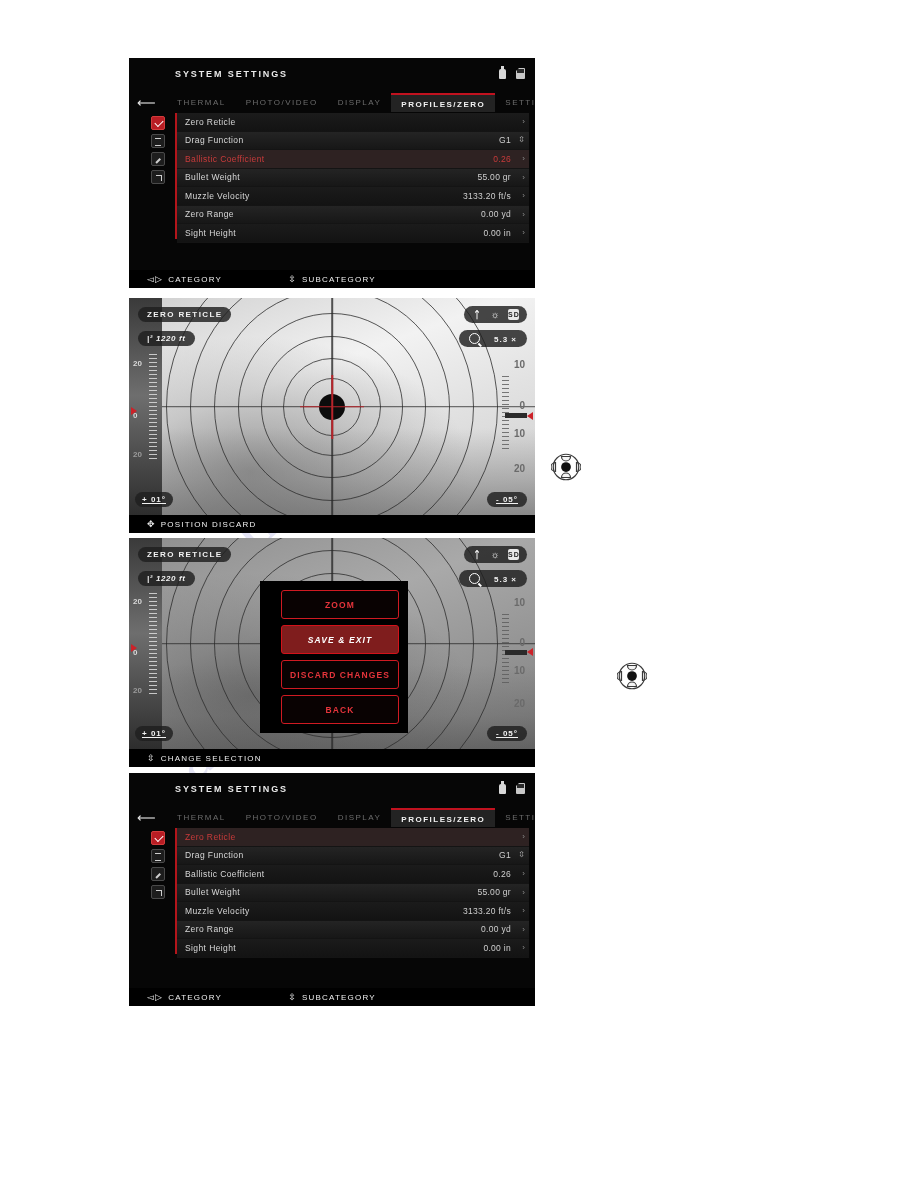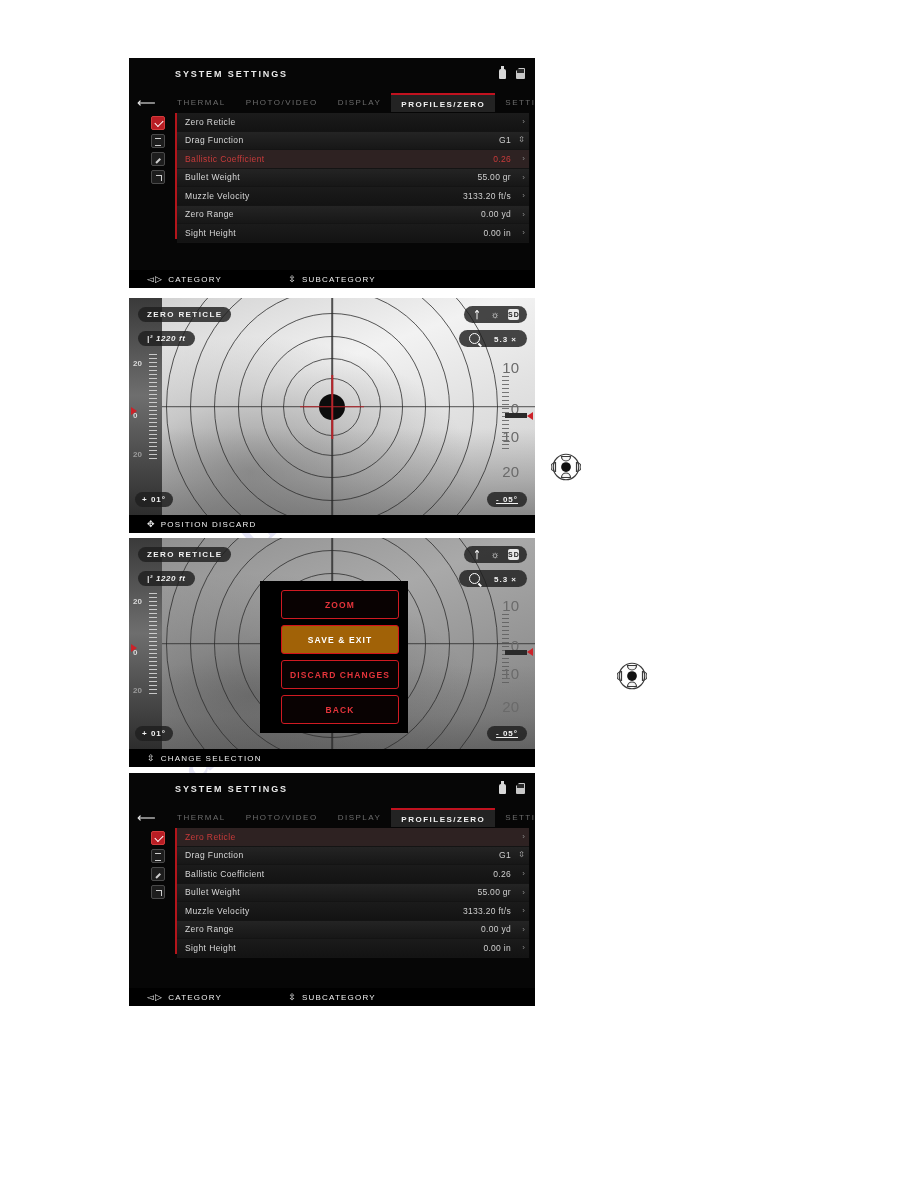--- a/index.html
+++ b/index.html
@@ -91,52 +91,52 @@
       width:26px;height:26px;border-radius:50%;background:#0c0c0c;}
   .cross-v{position:absolute;left:50%;top:50%;transform:translate(-50%,-50%);width:1.5px;height:64px;background:#b8242b;}
   .cross-h{position:absolute;left:50%;top:50%;transform:translate(-50%,-50%);height:1.5px;width:64px;background:#b8242b;}
 
   .pill{position:absolute;background:rgba(30,30,30,.82);color:#f2f2f2;border-radius:9px;
       font-size:8px;letter-spacing:1px;padding:3px 9px;font-weight:bold;white-space:nowrap;}
   .p-title{left:9px;top:9px;letter-spacing:1.4px;}
   .p-dist{left:9px;top:33px;letter-spacing:.6px;font-style:italic;}
   .p-icons{right:8px;top:8px;display:flex;gap:7px;align-items:center;padding:3px 8px;}
   .p-zoom{right:8px;top:32px;display:flex;gap:14px;align-items:flex-end;padding:3px 10px;}
-  .p-incl{left:6px;bottom:8px;padding:3px 7px;}
+  .p-incl{left:6px;bottom:8px;padding:3px 7px;text-decoration:underline;}
   .p-elev{right:8px;bottom:8px;padding:3px 9px;text-decoration:underline;}
 
   .ic-bt,.ic-wifi,.ic-cam{width:11px;height:11px;display:inline-block;color:#fff;font-size:10px;line-height:11px;text-align:center;}
   .ic-cam{background:#e8e8e8;color:#222;border-radius:2px;font-size:7px;font-weight:bold;line-height:11px;}
   .ic-mag{width:9px;height:9px;border:1.5px solid #fff;border-radius:50%;position:relative;display:inline-block;}
   .ic-mag:after{content:"";position:absolute;right:-3px;bottom:-2px;width:4px;height:1.5px;background:#fff;transform:rotate(45deg);}
 
   .leftgutter{position:absolute;left:0;top:0;bottom:0;width:33px;
       background:linear-gradient(180deg,#3a3a3a,#6e6e6e 45%,#4a4a4a 75%,#2d2d2d 100%);}
   .lscale{position:absolute;left:4px;top:28%;color:#d9d9d9;font-size:8px;font-weight:bold;}
   .lscale.b{top:52%;}
   .lscale.c{top:70%;opacity:.55;}
   .ltick{position:absolute;left:20px;top:26%;bottom:26%;width:8px;
       background:repeating-linear-gradient(180deg,#ddd 0 1px,transparent 1px 4px);opacity:.85;}
   .lmark{position:absolute;left:2px;top:52%;width:0;height:0;border-left:6px solid #cc2229;
       border-top:4px solid transparent;border-bottom:4px solid transparent;transform:translateY(-50%);}
 
-  .rscale{position:absolute;right:16px;color:#6a6a6a;font-size:15px;font-weight:normal;}
+  .rscale{position:absolute;right:10px;color:#6a6a6a;font-size:10px;font-weight:bold;}
   .rtickbar{position:absolute;right:26px;top:36%;bottom:30%;width:7px;
       background:repeating-linear-gradient(180deg,rgba(90,90,90,.8) 0 1px,transparent 1px 4px);}
   .rmark{position:absolute;right:8px;width:22px;height:5px;background:#2a2a2a;}
   .rmark:after{content:"";position:absolute;right:-6px;top:-1.5px;width:0;height:0;
       border-right:6px solid #cc2229;border-top:4px solid transparent;border-bottom:4px solid transparent;}
 
   
   .popup{position:absolute;left:131px;top:43px;width:148px;background:#000;padding:9px 9px;box-sizing:border-box;}
   .pbtn{height:27px;margin-bottom:6px;border:1px solid #cf1a22;border-radius:3px;
       display:flex;align-items:center;justify-content:center;color:#e4343b;
       font-size:8.5px;letter-spacing:1.1px;font-weight:bold;background:#090202;margin-left:12px;}
   .pbtn:last-child{margin-bottom:0;}
-  .pbtn.on{background:#a16207;color:#fff;border-color:#d4121a;}
+  .pbtn.on{background:#7f1d1d;color:#fff;border-color:#d4121a;font-style:italic;}
 
   
   .dpad{position:absolute;width:30px;height:30px;}
   .dpad svg{width:30px;height:30px;}
 </style>
 </head>
 <body>
 
 <div class="watermark">m.com</div>
 <div class="wm2">anualslib</div>

